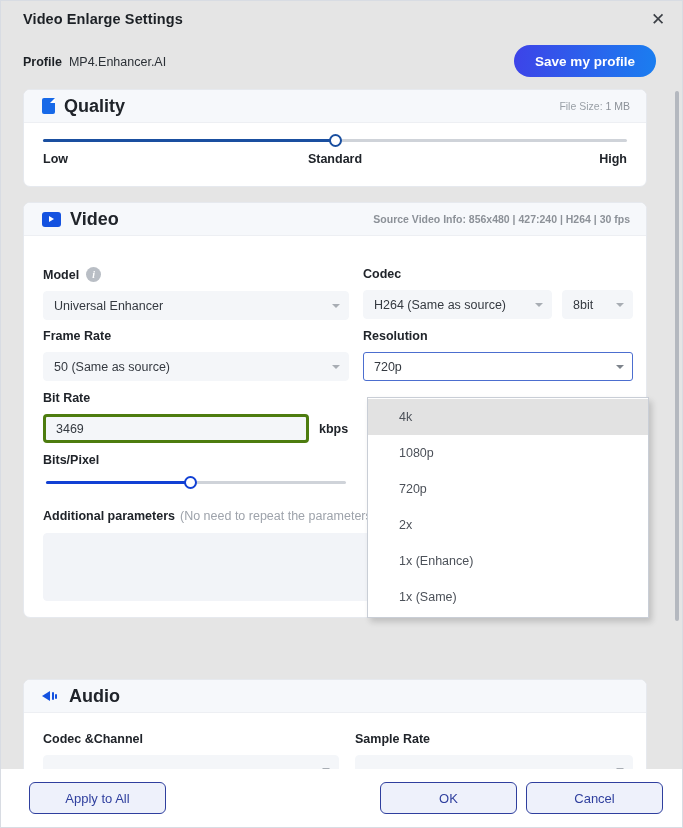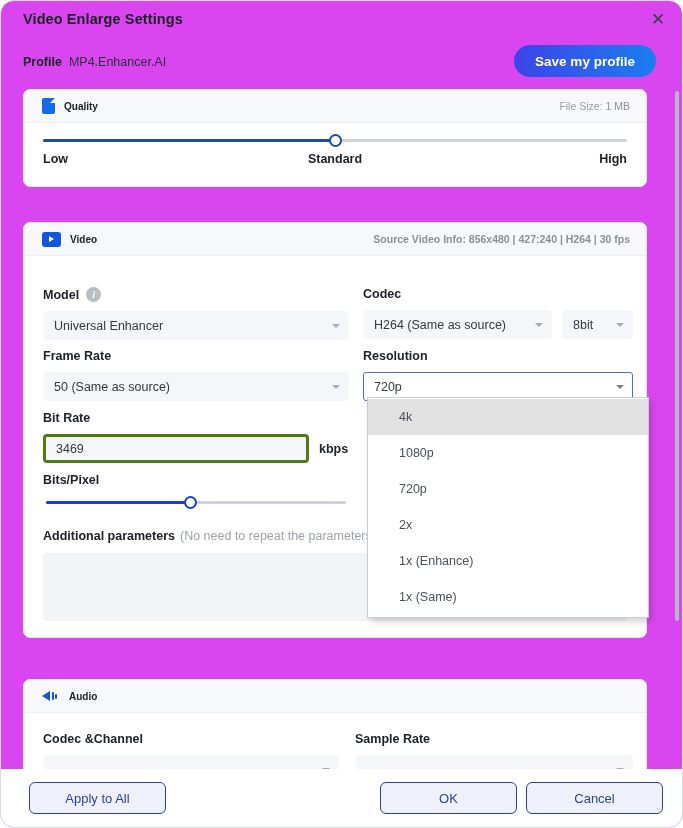--- a/index.html
+++ b/index.html
@@ -5,23 +5,23 @@
   * { box-sizing: border-box; margin: 0; padding: 0; }
   html, body {
     width: 683px; height: 828px;
     font-family: "Liberation Sans", sans-serif;
     background: #ffffff;
     overflow: hidden;
   }
   .window {
     position: relative;
     width: 683px; height: 828px;
-    background: #d946ef;
+    background: #e5e5e5;
     border: 1px solid #d8dce3;
-    border-radius: 14px;
+    border-radius: 0;
     overflow: hidden;
   }
 
   
   .titlebar {
     position: absolute; top: 0; left: 0; right: 0; height: 36px;
     display: flex; align-items: center;
     padding: 0 14px 0 22px;
   }
   .title-text {
@@ -76,21 +76,21 @@
     overflow: hidden;
   }
   .card-header {
     height: 33px;
     background: #f6f8fb;
     border-bottom: 1px solid #edeff3;
     display: flex; align-items: center;
     padding: 0 16px 0 18px;
   }
   .card-header .hdr-title {
-    font-size: 10px; font-weight: bold; color: #20242a; margin-left: 9px;
+    font-size: 18px; font-weight: bold; color: #20242a; margin-left: 9px;
   }
   .card-header .hdr-right {
     margin-left: auto; font-size: 10.5px; color: #8c9198; font-weight: bold;
   }
   .hdr-right .fs-label { color: #9aa0a7; font-weight: normal; margin-top: 32px; }
   .hdr-right .fs-value { color: #8c9198; font-weight: normal; }
 
   
   .ico { display: inline-flex; align-items: center; justify-content: center; }
   .ico-doc {
@@ -150,21 +150,21 @@
     cursor: pointer;
   }
   .slider-labels {
     position: absolute; left: 19px; right: 19px; top: 62px;
     display: flex; justify-content: space-between;
     font-size: 12.5px; font-weight: bold; color: #20242a;
   }
   .slider-labels .mid { position: absolute; left: 50%; transform: translateX(-50%); }
 
   
-  #video-card { top: 113px; height: 416px; margin-top: 20px; }
+  #video-card { top: 113px; height: 416px; }
   .field-label {
     font-size: 12.5px; font-weight: bold; color: #20242a;
     display: flex; align-items: center; gap: 7px;
   }
   .select {
     height: 29px; background: #f4f6f9; border: 1px solid #f4f6f9;
     border-radius: 4px; display: flex; align-items: center;
     padding: 0 8px 0 10px; font-size: 12.5px; color: #353a41;
     cursor: pointer; position: relative;
   }

